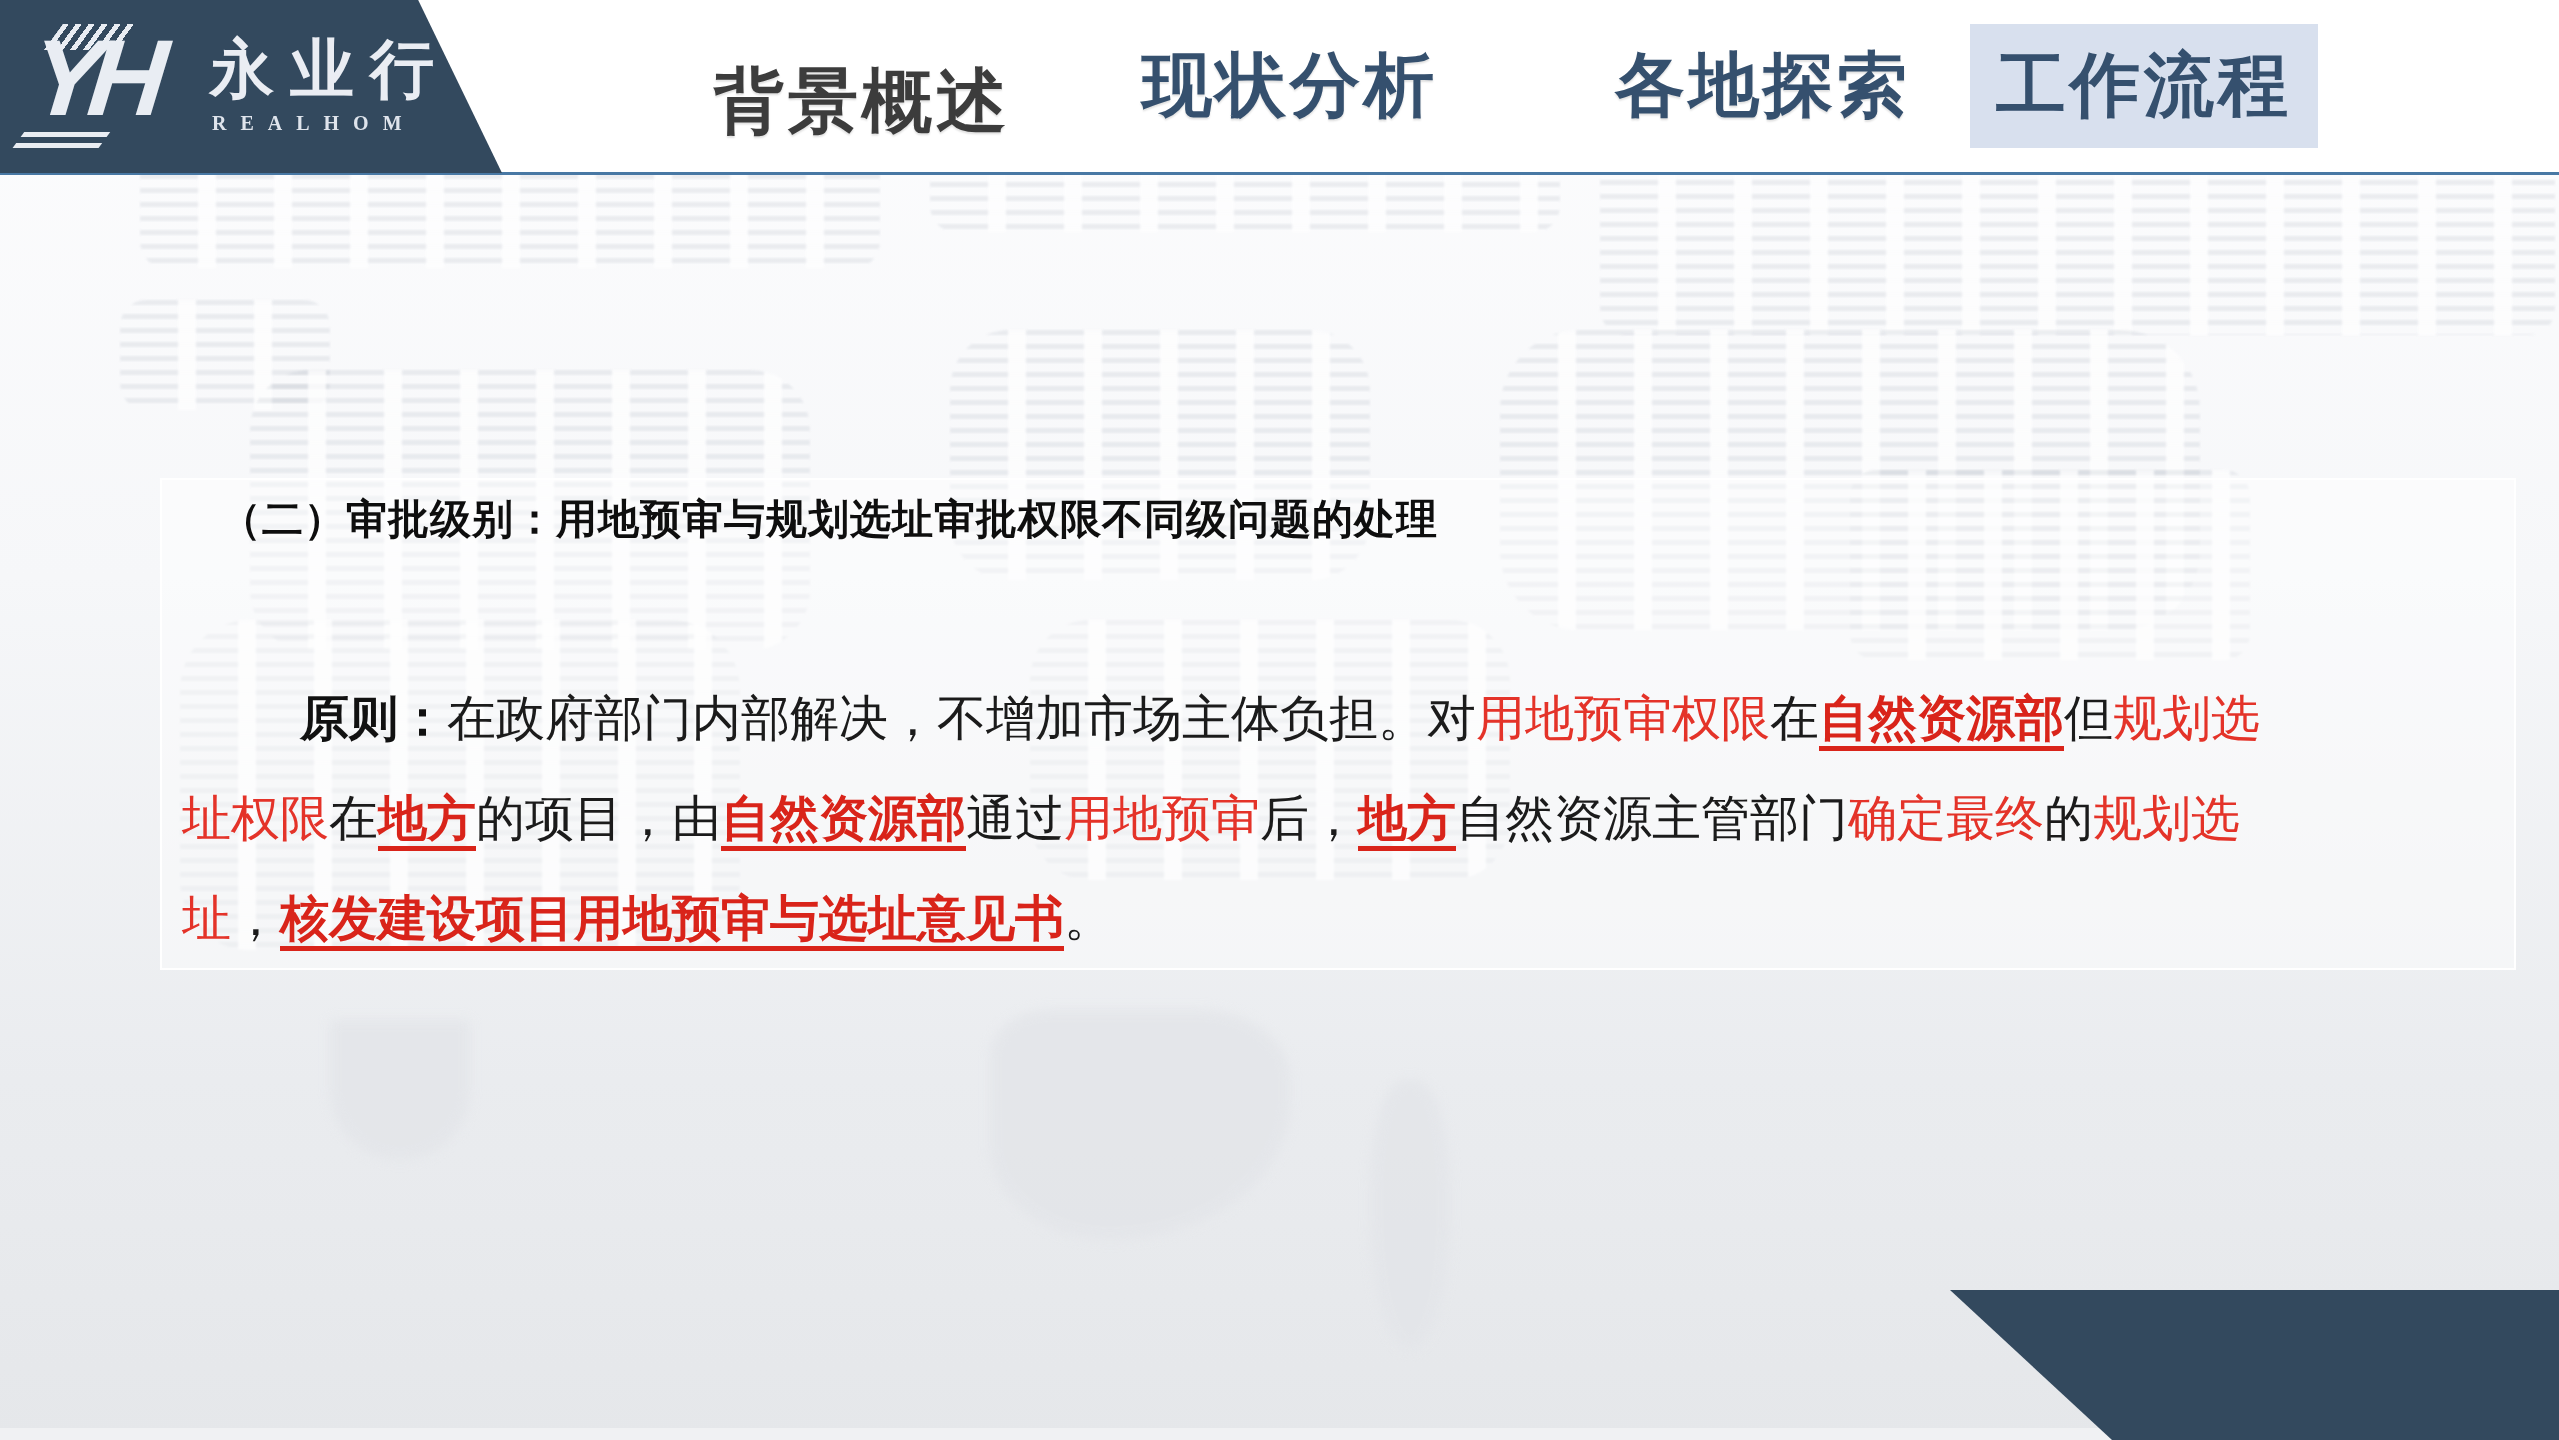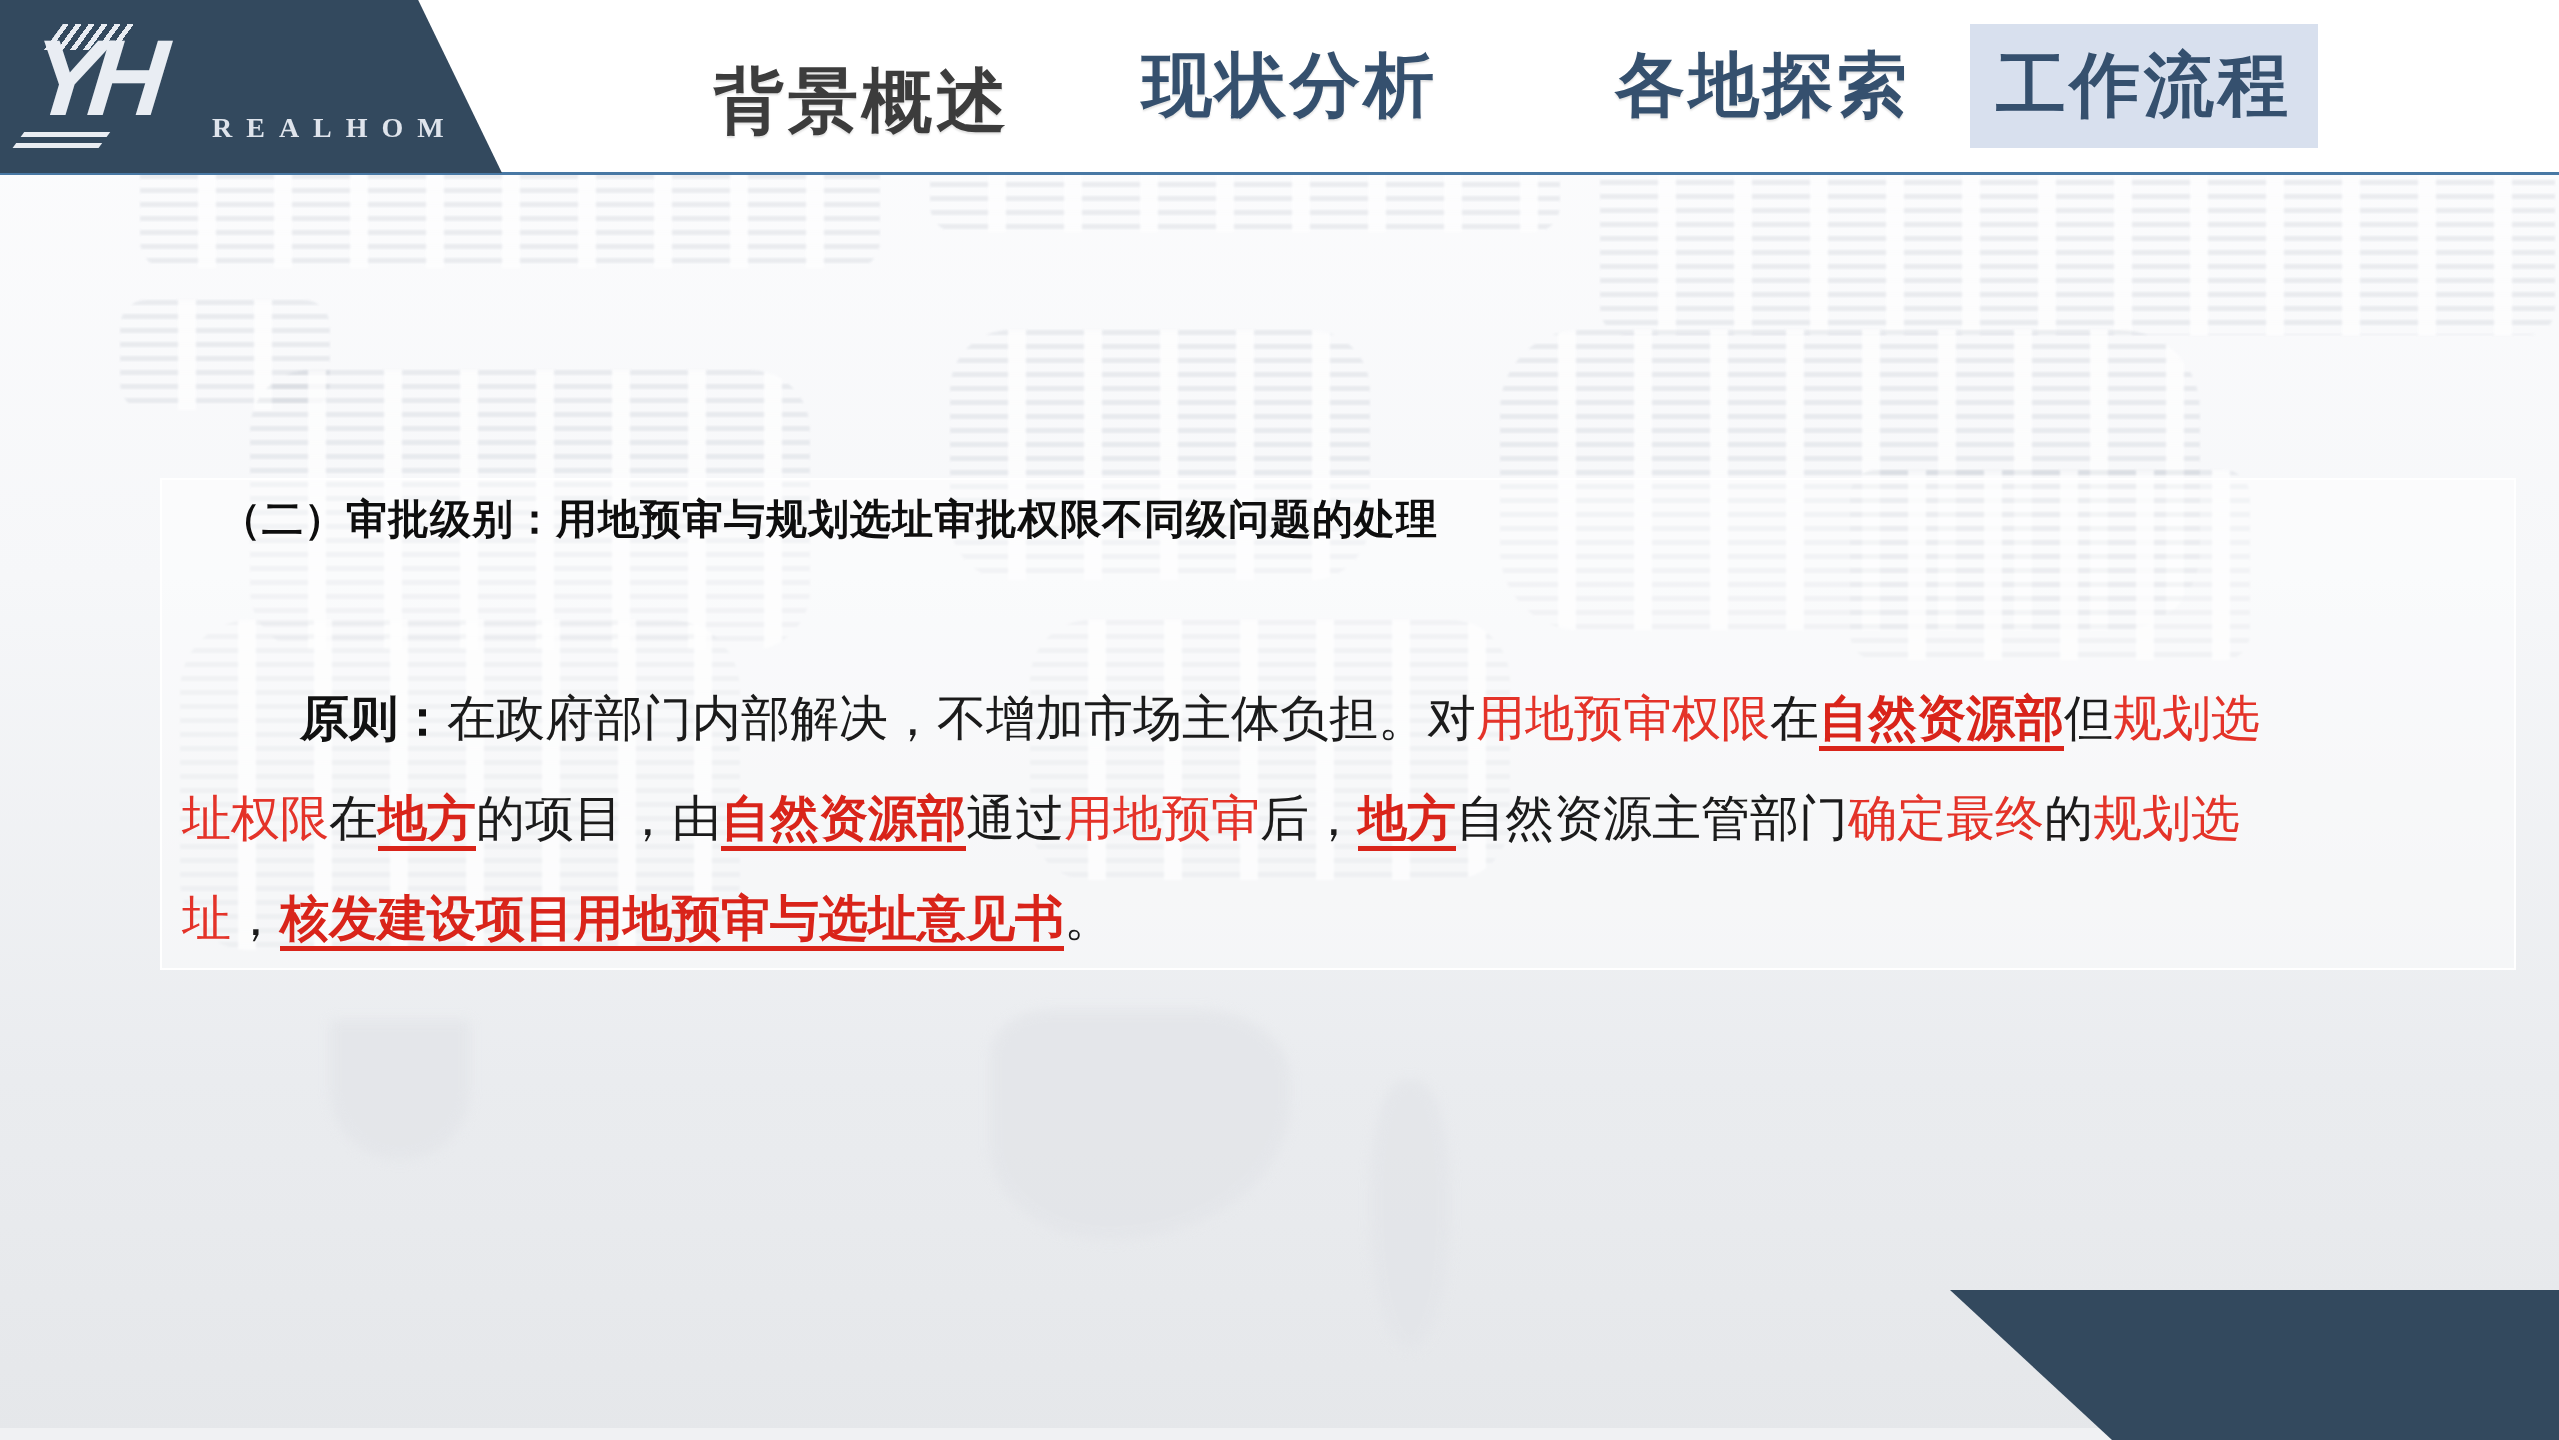--- a/index.html
+++ b/index.html
@@ -40,21 +40,21 @@
     background:repeating-linear-gradient(180deg,#E9EDF3 0 5px,rgba(0,0,0,0) 5px 11px);
   }
   .logo-cn{
     position:absolute;left:210px;top:26px;width:240px;color:#EAEDF3;
     font-family:"Liberation Serif","DejaVu Serif",serif;font-weight:700;
     font-size:64px;letter-spacing:16px;white-space:nowrap;
   }
   .logo-en{
     position:absolute;left:212px;top:112px;color:#DFE4EC;
     font-family:"Liberation Serif","DejaVu Serif",serif;font-weight:700;
-    font-size:28px;letter-spacing:14px;white-space:nowrap;
+    font-size:20px;letter-spacing:14px;white-space:nowrap;
   }
 
   .tab{
     position:absolute;top:86px;transform:translate(-50%,-50%);
     font-size:70px;font-weight:700;letter-spacing:4px;white-space:nowrap;
     color:#35506E;cursor:pointer;text-shadow:0 2px 2px rgba(0,0,0,.12);
   }
   .tab.tone-dark{color:#3C3C3C;margin-top:16px;}
   .tab.active{background:#D8E0EE;padding:15px 26px;text-shadow:none;}
   .tab1{left:862px;} .tab2{left:1290px;} .tab3{left:1716px;margin-left:47px;} .tab4{left:2144px;}
@@ -109,20 +109,21 @@
 
   <div class="header"></div>
   <div class="header-line"></div>
 
   <div class="logo-block">
     <div class="logo-mark">
       <div class="comb"></div>
       <span>YH</span>
       <div class="speed"></div>
     </div>
+    <div class="logo-cn">永业行</div>
     <div class="logo-en">REALHOM</div>
   </div>
 
   <div>
     <div class="tab tab1 tone-dark">背景概述</div>
     <div class="tab tab2">现状分析</div>
     <div class="tab tab3">各地探索</div>
     <div class="tab tab4 active">工作流程</div>
   </div>
 

